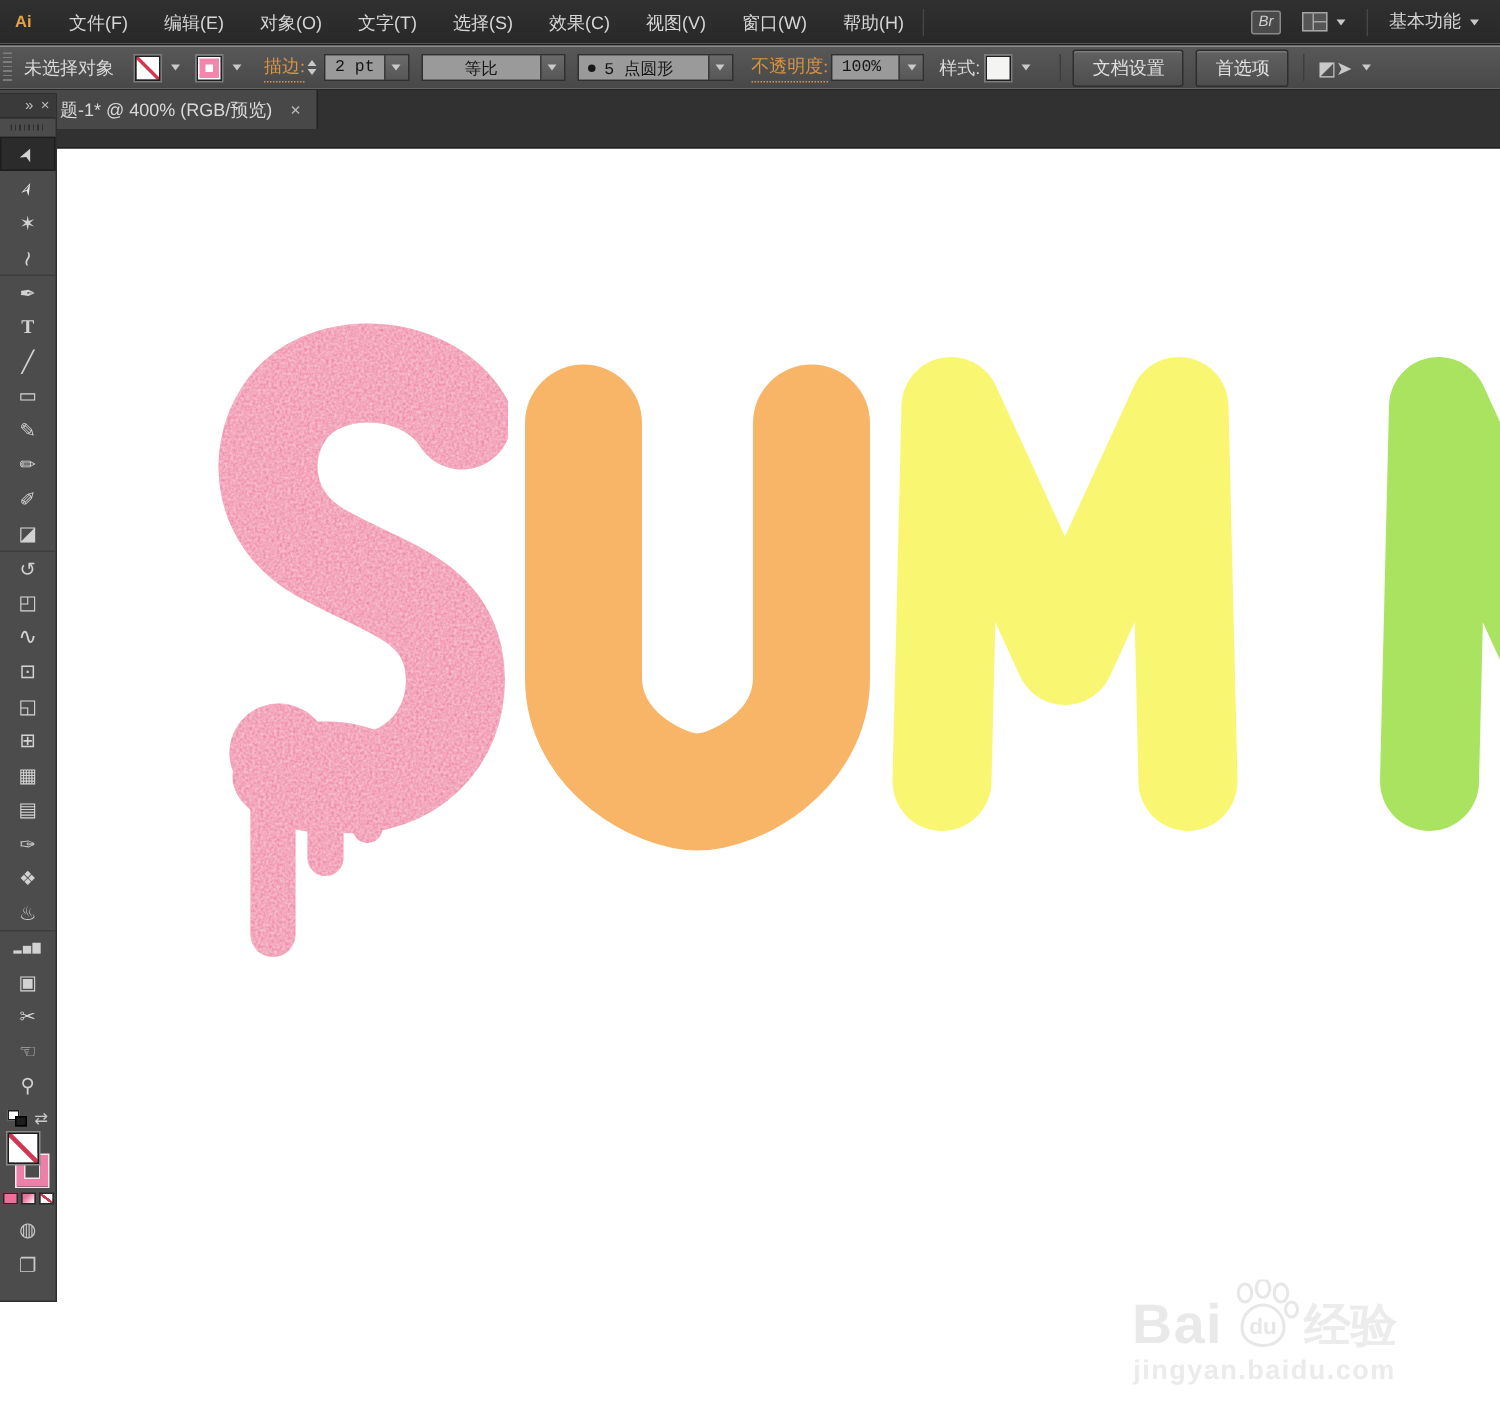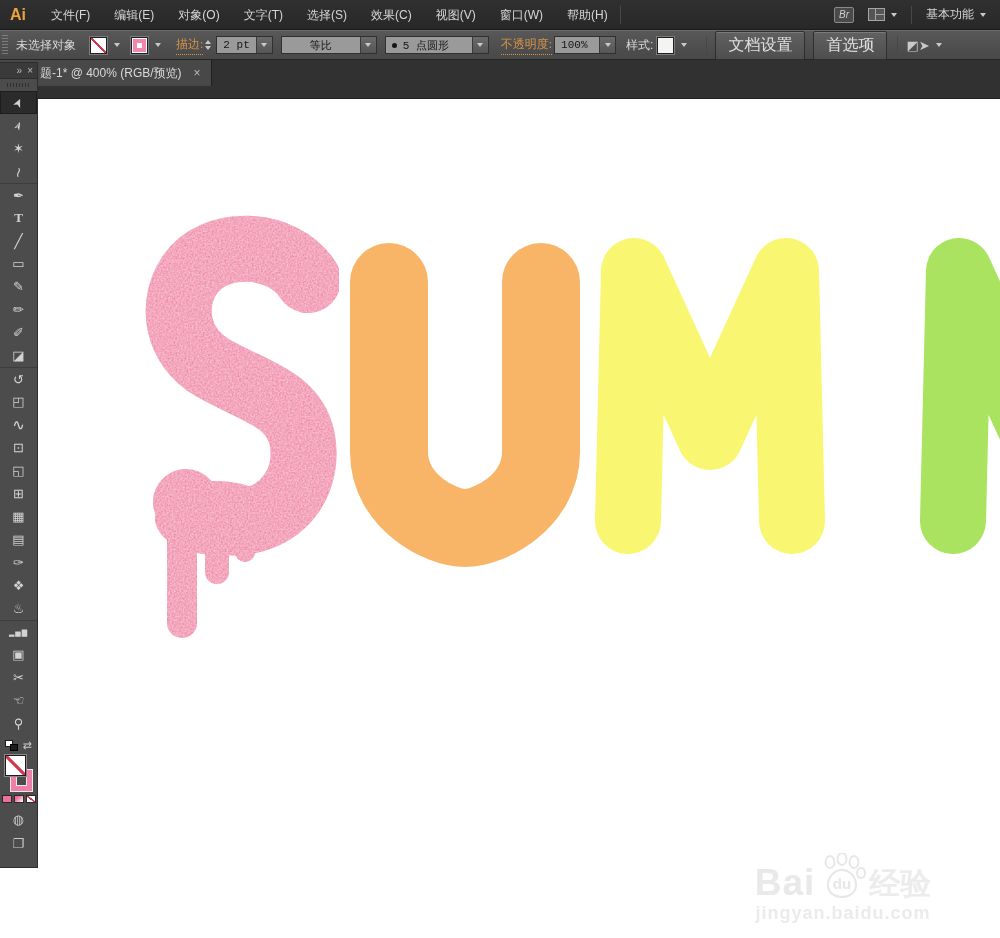--- a/index.html
+++ b/index.html
@@ -9,21 +9,21 @@
     background:#ffffff; font-family:"Liberation Sans", sans-serif;
     -webkit-font-smoothing:antialiased;
   }
   
   .menubar {
     position:absolute; top:0; left:0; width:1000px; height:30px;
     background:linear-gradient(#303030,#282828);
     display:flex; align-items:center; color:#d6d6d6; font-size:12px;
     border-bottom:1px solid #1c1c1c; z-index:20;
   }
-  .ai-logo { color:#e9a33b; font-weight:bold; font-size:16px; padding:0 13px 0 10px; letter-spacing:0; }
+  .ai-logo { color:#e9a33b; font-weight:bold; font-size:11px; padding:0 13px 0 10px; letter-spacing:0; }
   .menu-item { padding:0 12px; height:30px; line-height:30px; cursor:default; }
   .menubar-right { margin-left:auto; display:flex; align-items:center; gap:10px; padding-right:10px; }
   .vsep { width:1px; height:18px; background:#1a1a1a; border-right:1px solid #474747; }
   .br-btn {
     font-size:10px; color:#cfcfcf; border:1px solid #8a8a8a; border-radius:2px;
     background:#4a4a4a; padding:2px 4px; line-height:10px;font-style:italic;
   }
   .ws-icon { width:17px; height:13px; border:1px solid #a5a5a5; background:#555; position:relative; }
   .ws-icon::before { content:""; position:absolute; left:6px; top:0; bottom:0; width:1px; background:#a5a5a5; }
   .ws-icon::after  { content:""; position:absolute; left:7px; top:5px; right:0; height:1px; background:#a5a5a5; }
@@ -59,21 +59,21 @@
   .combo .val { background:#9a9a9a; color:#161616; font-size:11px; display:flex; align-items:center; padding:0 6px; font-family:"Liberation Mono", monospace; }
   .combo .arr { width:16px; background:linear-gradient(#6a6a6a,#565656); display:flex; align-items:center; justify-content:center; border-left:1px solid #3a3a3a; }
   .profile-combo .val { width:78px;flex-direction:column; }
   .profile-line { flex:1; height:2px; background:#161616; margin-right:6px; }
   .brush-combo .val { width:86px; gap:6px; }
   .brush-dot { width:5px; height:5px; border-radius:50%; background:#161616; }
   .opacity-combo .val { width:44px; }
   .style-swatch { width:17px; height:17px; border:1px solid #202020; outline:1px solid #7c7c7c; background:#f4f4f2; }
   .cb-btn {
     background:linear-gradient(#616161,#4e4e4e); border:1px solid #2e2e2e; border-radius:2px;
-    box-shadow:inset 0 1px 0 #7a7a7a; color:#e0e0e0; font-size:16px; padding:3px 12px; margin-right:8px;
+    box-shadow:inset 0 1px 0 #7a7a7a; color:#e0e0e0; font-size:12px; padding:3px 12px; margin-right:8px;
   }
   .selopt-icon { color:#c9c9c9; font-size:13px; }
 
   
   .tabstrip {
     position:absolute; top:60px; left:0; width:1000px; height:39px;
     background:#313131; border-bottom:1px solid #1f1f1f; z-index:3;
   }
   .doc-tab {
     position:absolute; left:0; top:0; height:26px; background:#484848;

